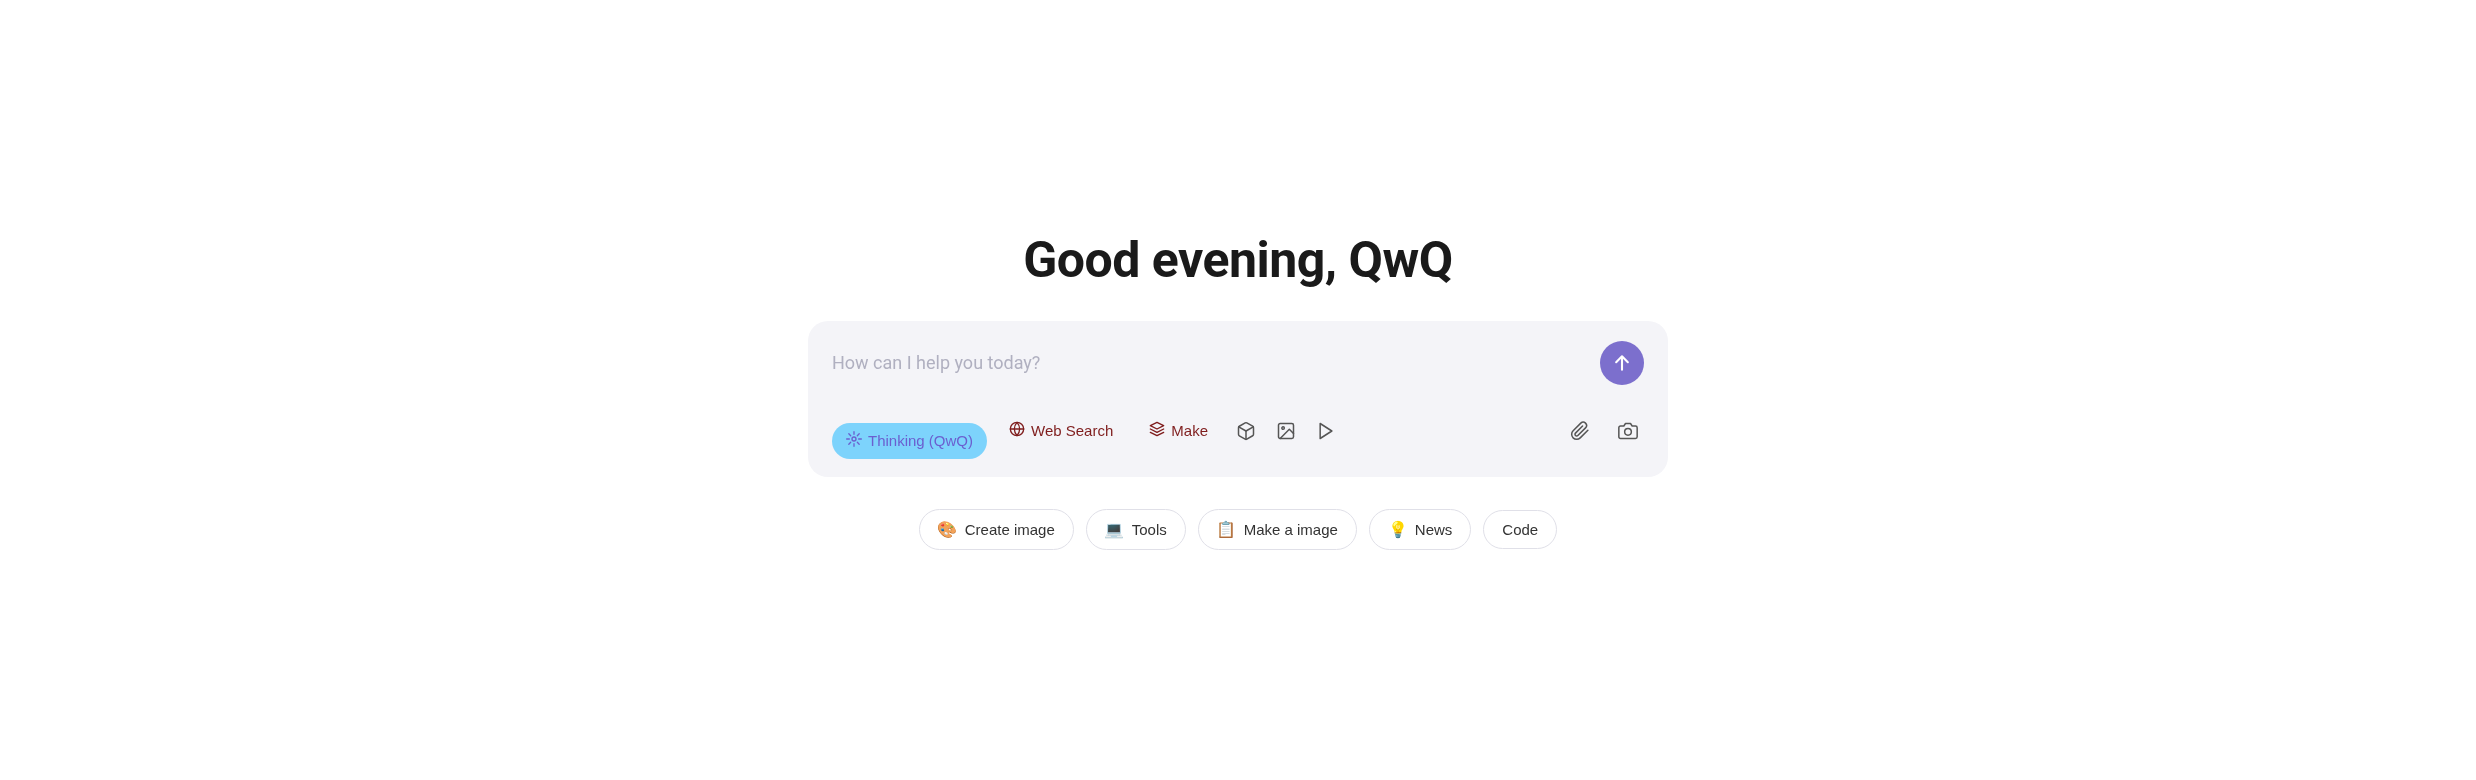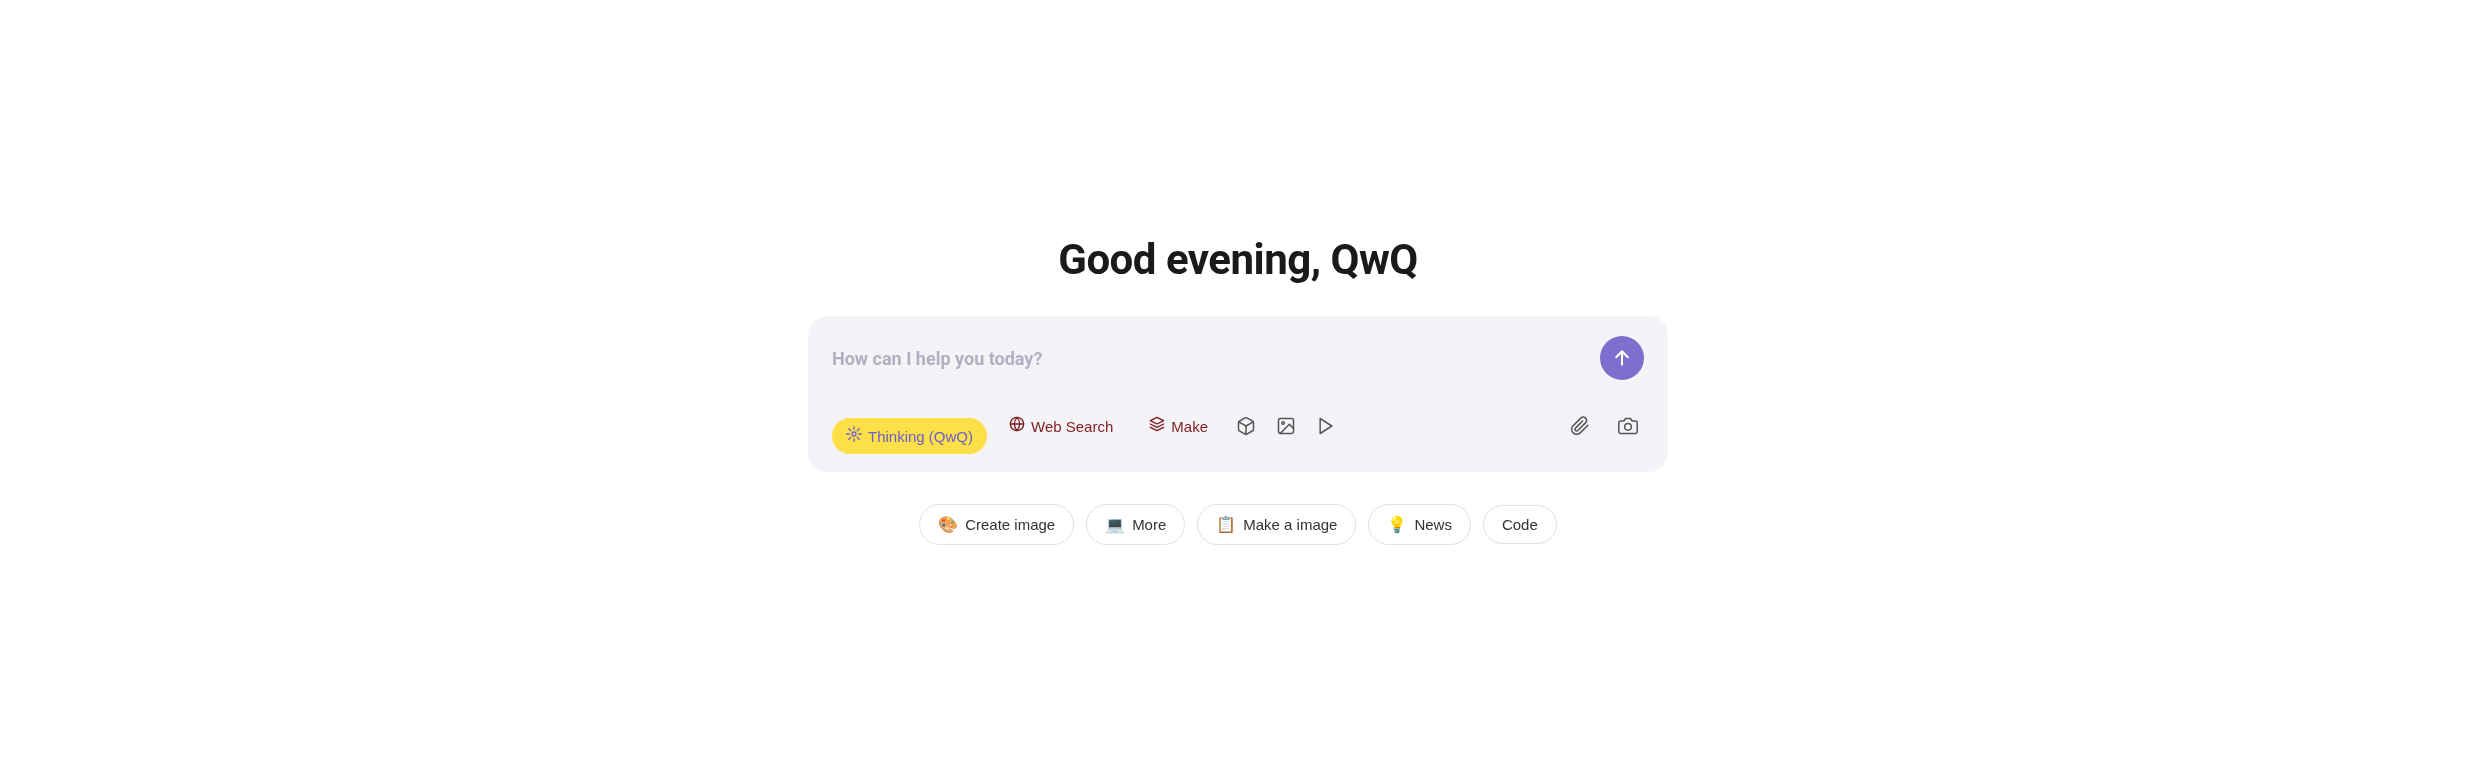--- a/index.html
+++ b/index.html
@@ -22,21 +22,21 @@
       display: flex;
       flex-direction: column;
       align-items: center;
       width: 100%;
       max-width: 900px;
       padding: 40px 20px;
       gap: 32px;
     }
 
     .greeting {
-      font-size: 42px;
+      font-size: 50px;
       font-weight: 700;
       color: #1a1a1a;
       text-align: center;
       letter-spacing: -0.5px;
     }
 
     .search-container {
       width: 100%;
       max-width: 860px;
       background-color: #f4f4f8;
@@ -48,21 +48,21 @@
     .search-input-row {
       display: flex;
       align-items: center;
       justify-content: space-between;
       margin-bottom: 18px;
     }
 
     .search-placeholder {
       font-size: 18px;
       color: #b0b0c0;
-      font-weight: 700;
+      font-weight: 400;
     }
 
     .submit-button {
       width: 44px;
       height: 44px;
       border-radius: 50%;
       background-color: #7c6fcd;
       border: none;
       cursor: pointer;
       display: flex;
@@ -104,21 +104,21 @@
       cursor: pointer;
       font-size: 15px;
       font-weight: 500;
       color: #7f1d1d;
       background: transparent;
       border: none;
       transition: background 0.15s;
     }
 
     .tool-chip.active {
-      background-color: #fde047;
+      background-color: #7dd3fc;
       color: #6b5fcf;
       margin-top: 20px;
     }
 
     .tool-chip .chip-icon {
       font-size: 16px;
     }
 
     .tool-icon-btn {
       background: transparent;
@@ -253,21 +253,21 @@
 
   <div class="suggestion-row">
 
     <button class="suggestion-chip">
       <span class="chip-emoji">🎨</span>
       <span>Create image</span>
     </button>
 
     <button class="suggestion-chip">
       <span class="chip-emoji">💻</span>
-      <span>More</span>
+      <span>Tools</span>
     </button>
 
     <button class="suggestion-chip">
       <span class="chip-emoji">📋</span>
       <span>Make a image</span>
     </button>
 
     <button class="suggestion-chip">
       <span class="chip-emoji">💡</span>
       <span>News</span>

